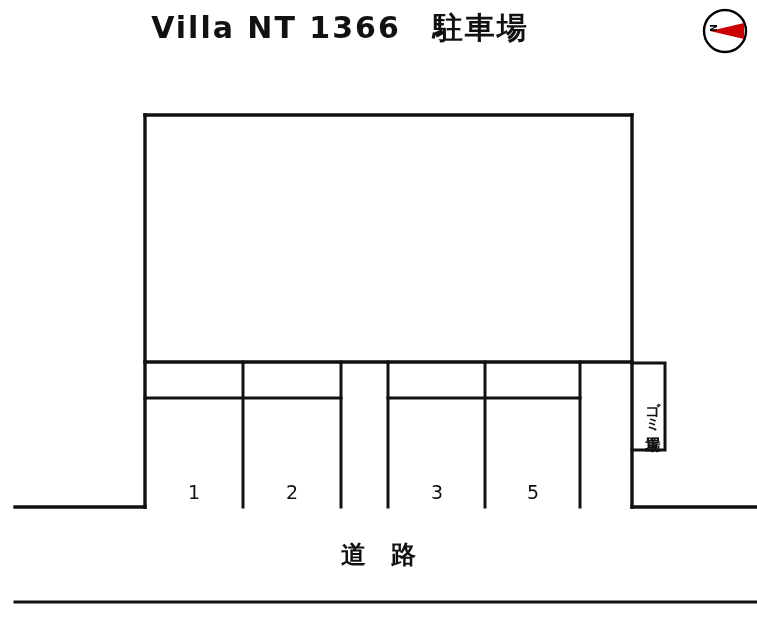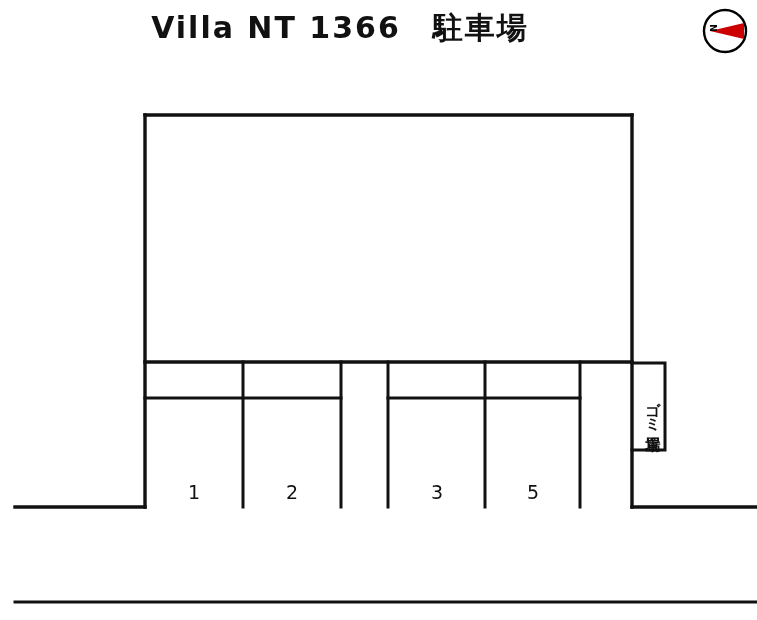--- a/index.html
+++ b/index.html
@@ -163,14 +163,15 @@
 
   <div class="stall-label" style="left:174px; top:482px;">1</div>
   <div class="stall-label" style="left:272px; top:482px;">2</div>
   <div class="stall-label" style="left:344px; top:482px;"></div>
   <div class="stall-label" style="left:417px; top:482px;">3</div>
   <div class="stall-label" style="left:513px; top:482px;">5</div>
   <div class="stall-label" style="left:586px; top:482px;"></div>
 
   <div id="trash-label">ゴミ置場</div>
 
+  <div id="road-label">道　路</div>
 
 </div>
 
 </body></html>

